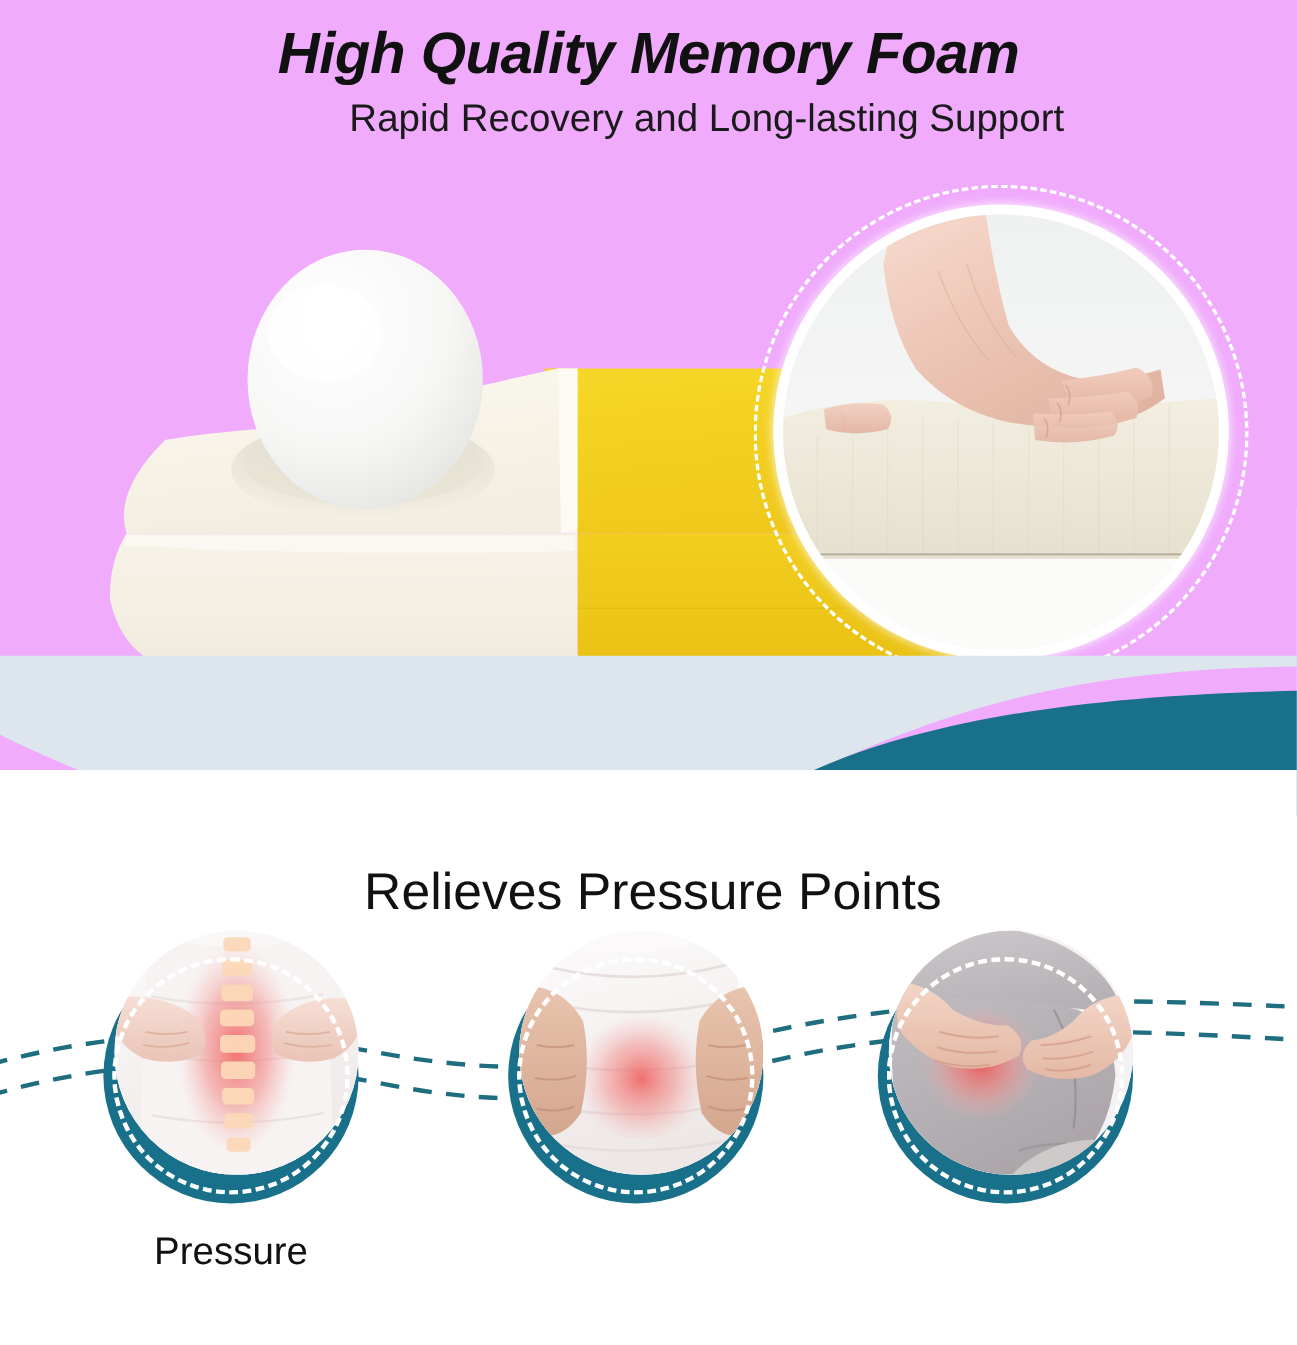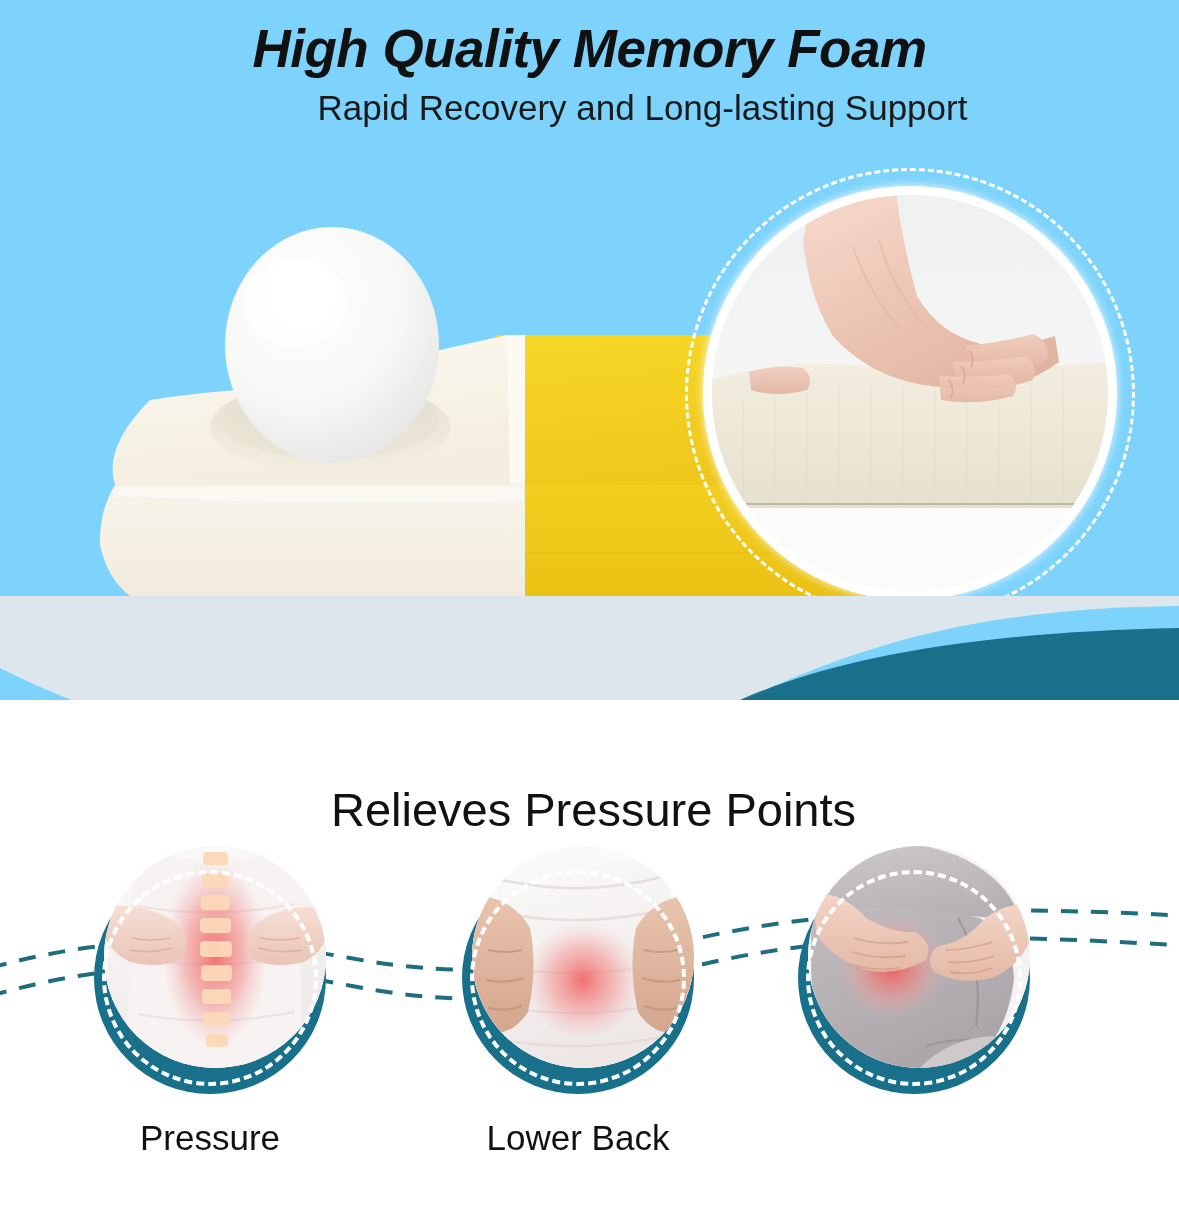--- a/index.html
+++ b/index.html
@@ -7,21 +7,21 @@
   body {
     font-family:"Liberation Sans", sans-serif;
     background:#ffffff;
     position:relative;
     overflow:hidden;
   }
 
   
   #top-panel {
     position:absolute; left:0; top:0; width:1179px; height:700px;
-    background:#7dd3fc;
+    background:#f0abfc;
     overflow:hidden;
   }
   #top-panel-curve {
     position:absolute; left:0; top:596px; width:1179px; height:200px;
   }
 
   #headline {
     position:absolute; left:0; top:18px; width:1179px;
     text-align:center;
     font-size:53px; font-weight:bold; font-style:italic;
@@ -374,21 +374,20 @@
           <path d="M 212,50 Q 180,54 164,82 Q 156,122 166,166 Q 182,190 204,186 Q 222,176 226,142 L 224,70 Z" fill="url(#skin2)"></path>
           <g stroke="#C08F78" stroke-width="2" fill="none" opacity="0.7">
             <path d="M 206,104 Q 188,108 172,104"></path>
             <path d="M 208,134 Q 188,138 170,132"></path>
             <path d="M 206,162 Q 188,166 172,160"></path>
           </g>
         </svg>
       </div>
       <div class="pp-dash"></div>
     </div>
-    <div class="pp-label">Lower Back</div>
   </div>
 
   <div class="pp-item i2">
     <div class="pp-circle-wrap">
       <div class="pp-ring"></div>
       <div class="pp-photo">
         <svg viewBox="0 0 222 222" preserveAspectRatio="xMidYMid slice">
           <defs>
             <radialGradient id="hipGlow" cx="0.42" cy="0.52" r="0.42">
               <stop offset="0%" stop-color="#F0514E" stop-opacity="0.9"></stop>

